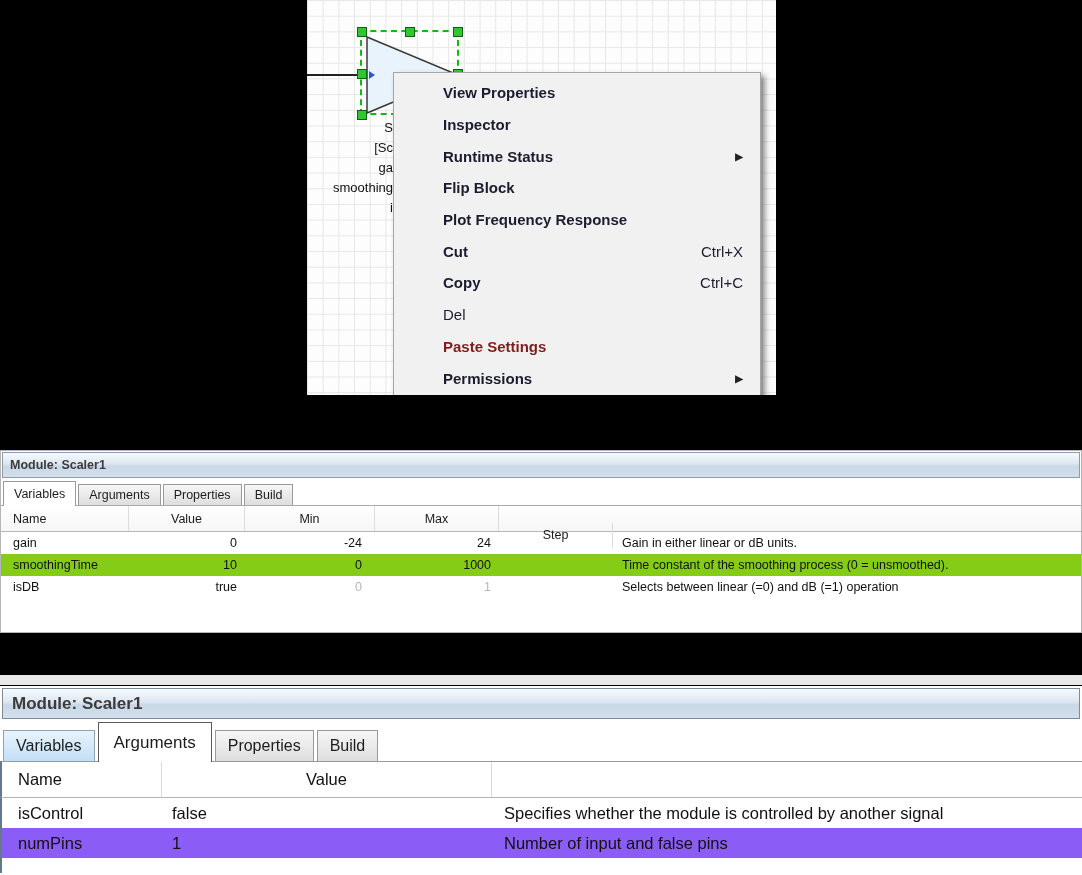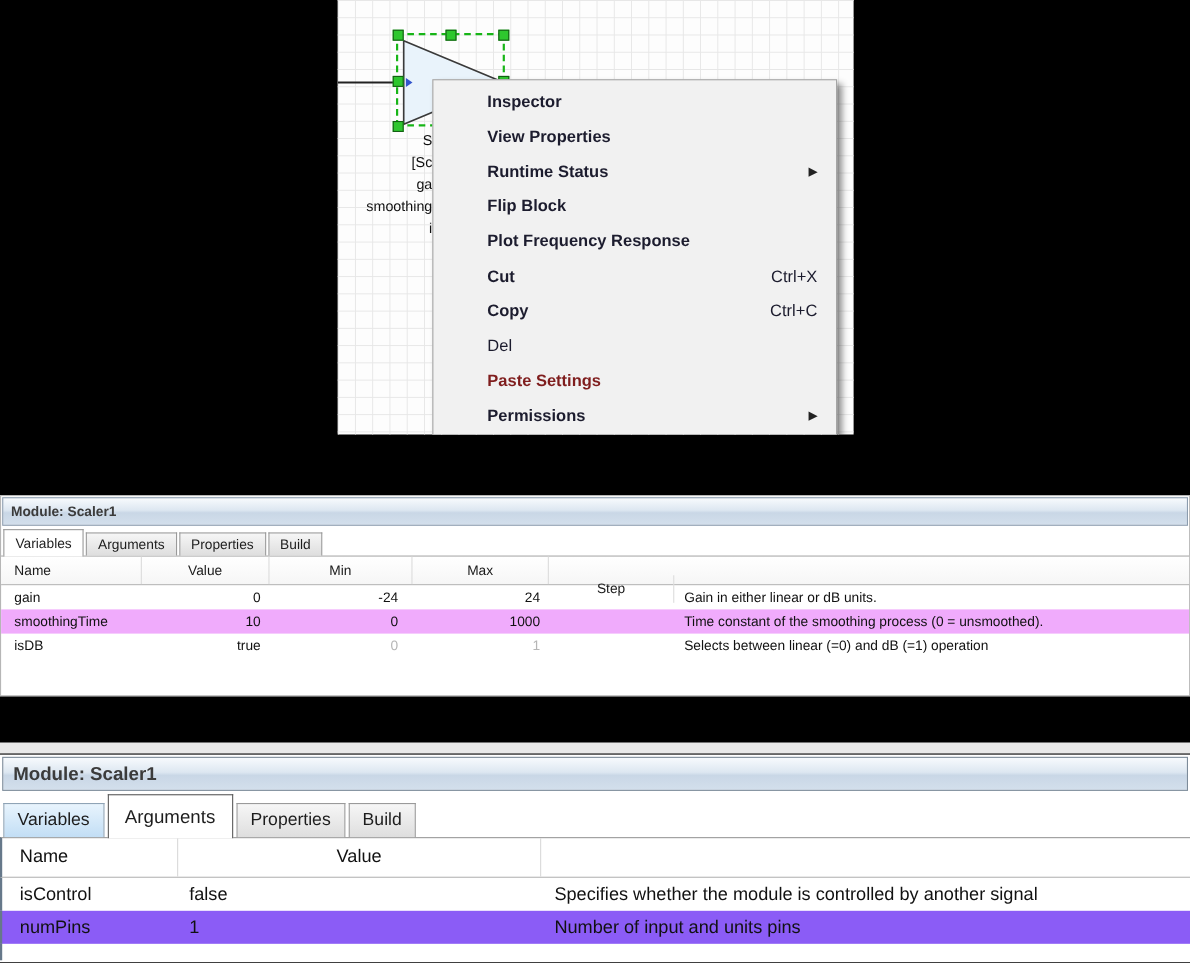--- a/index.html
+++ b/index.html
@@ -56,21 +56,21 @@
   .c-name-m  { width: 128px; padding-left: 12px; }
   .c-val-m   { width: 116px; justify-content: center; }
   .c-min-m   { width: 130px; justify-content: center; }
   .c-max-m   { width: 124px; justify-content: center; }
   .c-step-m  { width: 114px; justify-content: center; margin-top: 33px; }
   .c-desc-m  { flex: 1; padding-left: 9px; }
   .row-m .c-val-m, .row-m .c-min-m, .row-m .c-max-m, .row-m .c-step-m { display: block; text-align: right; }
   .row-m .c-val-m { padding-right: 8px; }
   .row-m .c-min-m { padding-right: 13px; }
   .row-m .c-max-m { padding-right: 8px; }
-  .row-m.alt { background: #f0abfc; }
+  .row-m.alt { background: #84cc16; }
   .dim { color: #b6b6b6; }
   .hdr-m .c-name-m { padding-left: 12px; }
 
   
   #gray-strip { position: absolute; left: 0; top: 675px; width: 1082px; height: 10px; background: #e9e9e9; }
   #panel-args { position: absolute; left: 0; top: 686px; width: 1082px; height: 189px; background: #fff; }
   #panel-args .titlebar { height: 31px; margin: 2px 2px 0 2px; font-size: 17px; padding-left: 9px;
     border-color: #7c8b9a; }
   #args-tabs { display: flex; align-items: flex-end; height: 42px; padding-left: 3px; position: relative; }
   #args-tabs .tab { height: 31px; padding: 0 12px; font-size: 16px; margin-right: 3px; }
@@ -115,24 +115,24 @@
   <div id="block-labels">
     <span>S</span>
     <span>[Sc</span>
     <span>ga</span>
     <span>smoothing</span>
     <span>i</span>
   </div>
 
   <div id="context-menu">
     <div class="menu-item">
+      <span class="mi-label">View Properties</span>
+    </div>
+    <div class="menu-item">
       <span class="mi-label">Inspector</span>
-    </div>
-    <div class="menu-item">
-      <span class="mi-label">View Properties</span>
     </div>
     <div class="menu-item">
       <span class="mi-label">Runtime Status</span>
       <span class="mi-arrow">▶</span>
     </div>
     <div class="menu-item">
       <span class="mi-label">Flip Block</span>
     </div>
     <div class="menu-item">
       <span class="mi-label">Plot Frequency Response</span>
@@ -215,16 +215,16 @@
     <div class="c-desc-b"></div>
   </div>
   <div class="row-b">
     <div class="c-name-b">isControl</div>
     <div class="c-val-b">false</div>
     <div class="c-desc-b">Specifies whether the module is controlled by another signal</div>
   </div>
   <div class="row-b alt">
     <div class="c-name-b">numPins</div>
     <div class="c-val-b">1</div>
-    <div class="c-desc-b">Number of input and units pins</div>
+    <div class="c-desc-b">Number of input and false pins</div>
   </div>
   <div id="args-filler"></div>
 </div>
 
 </body></html>

